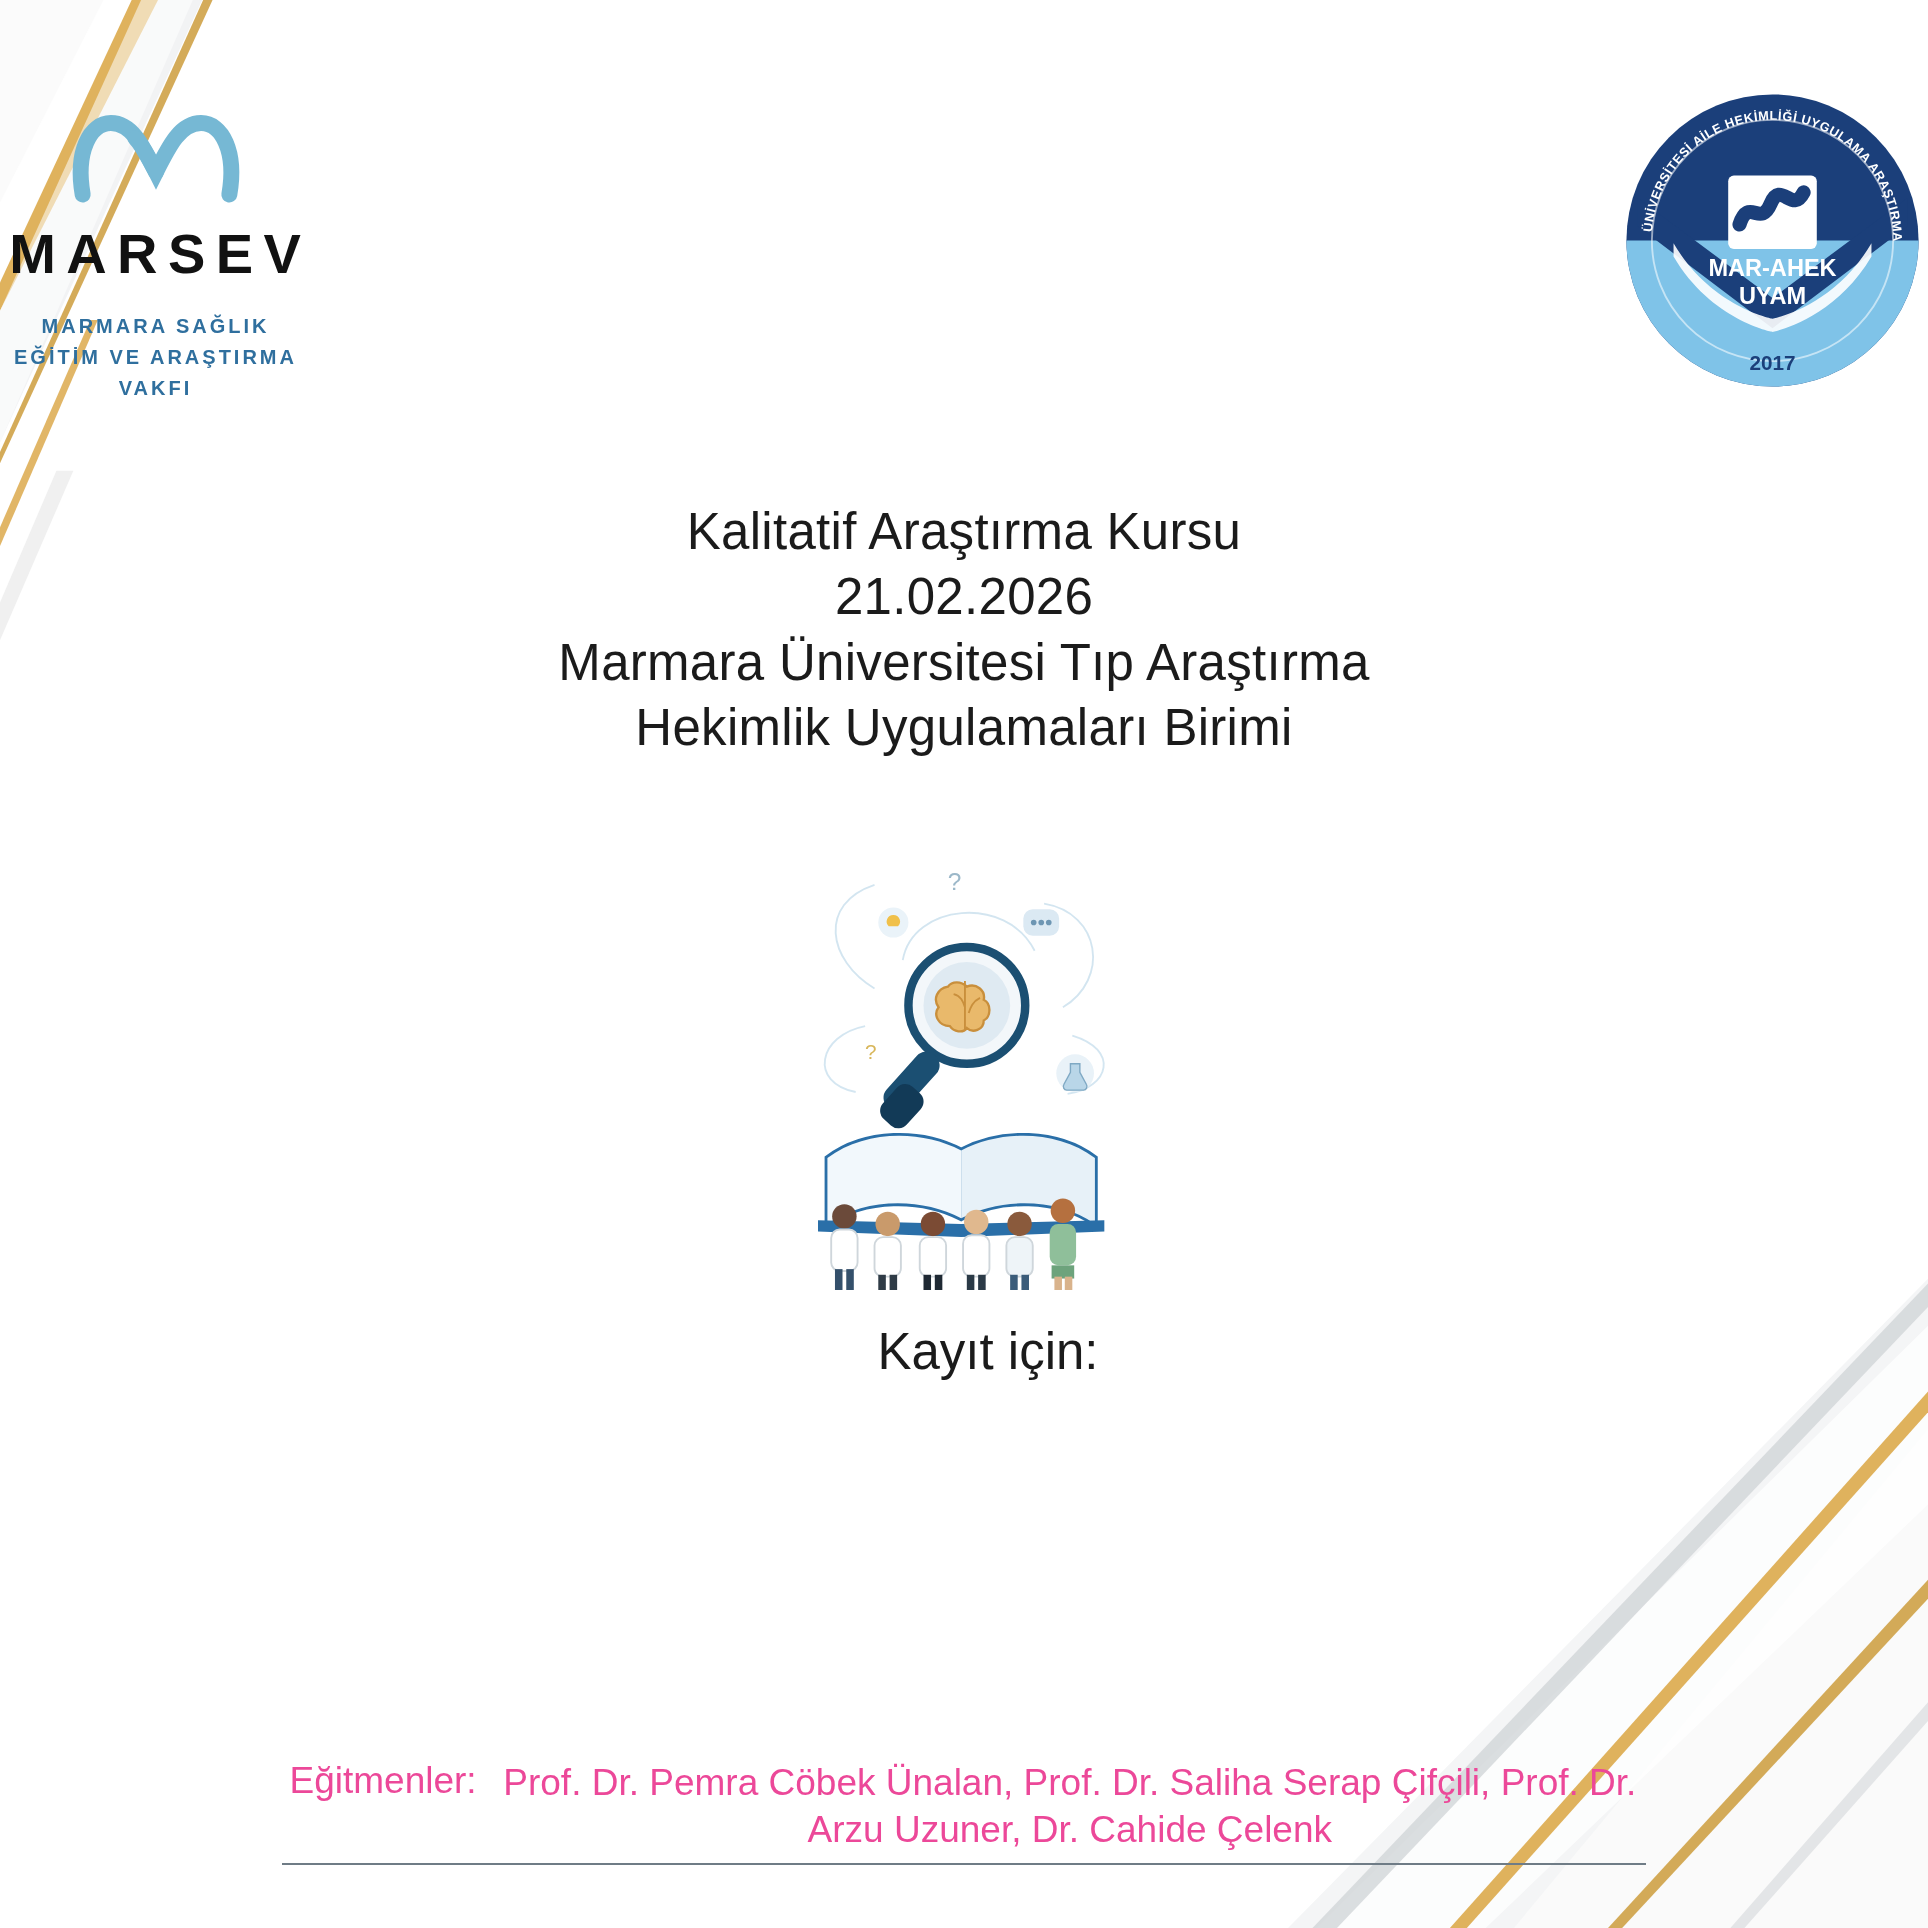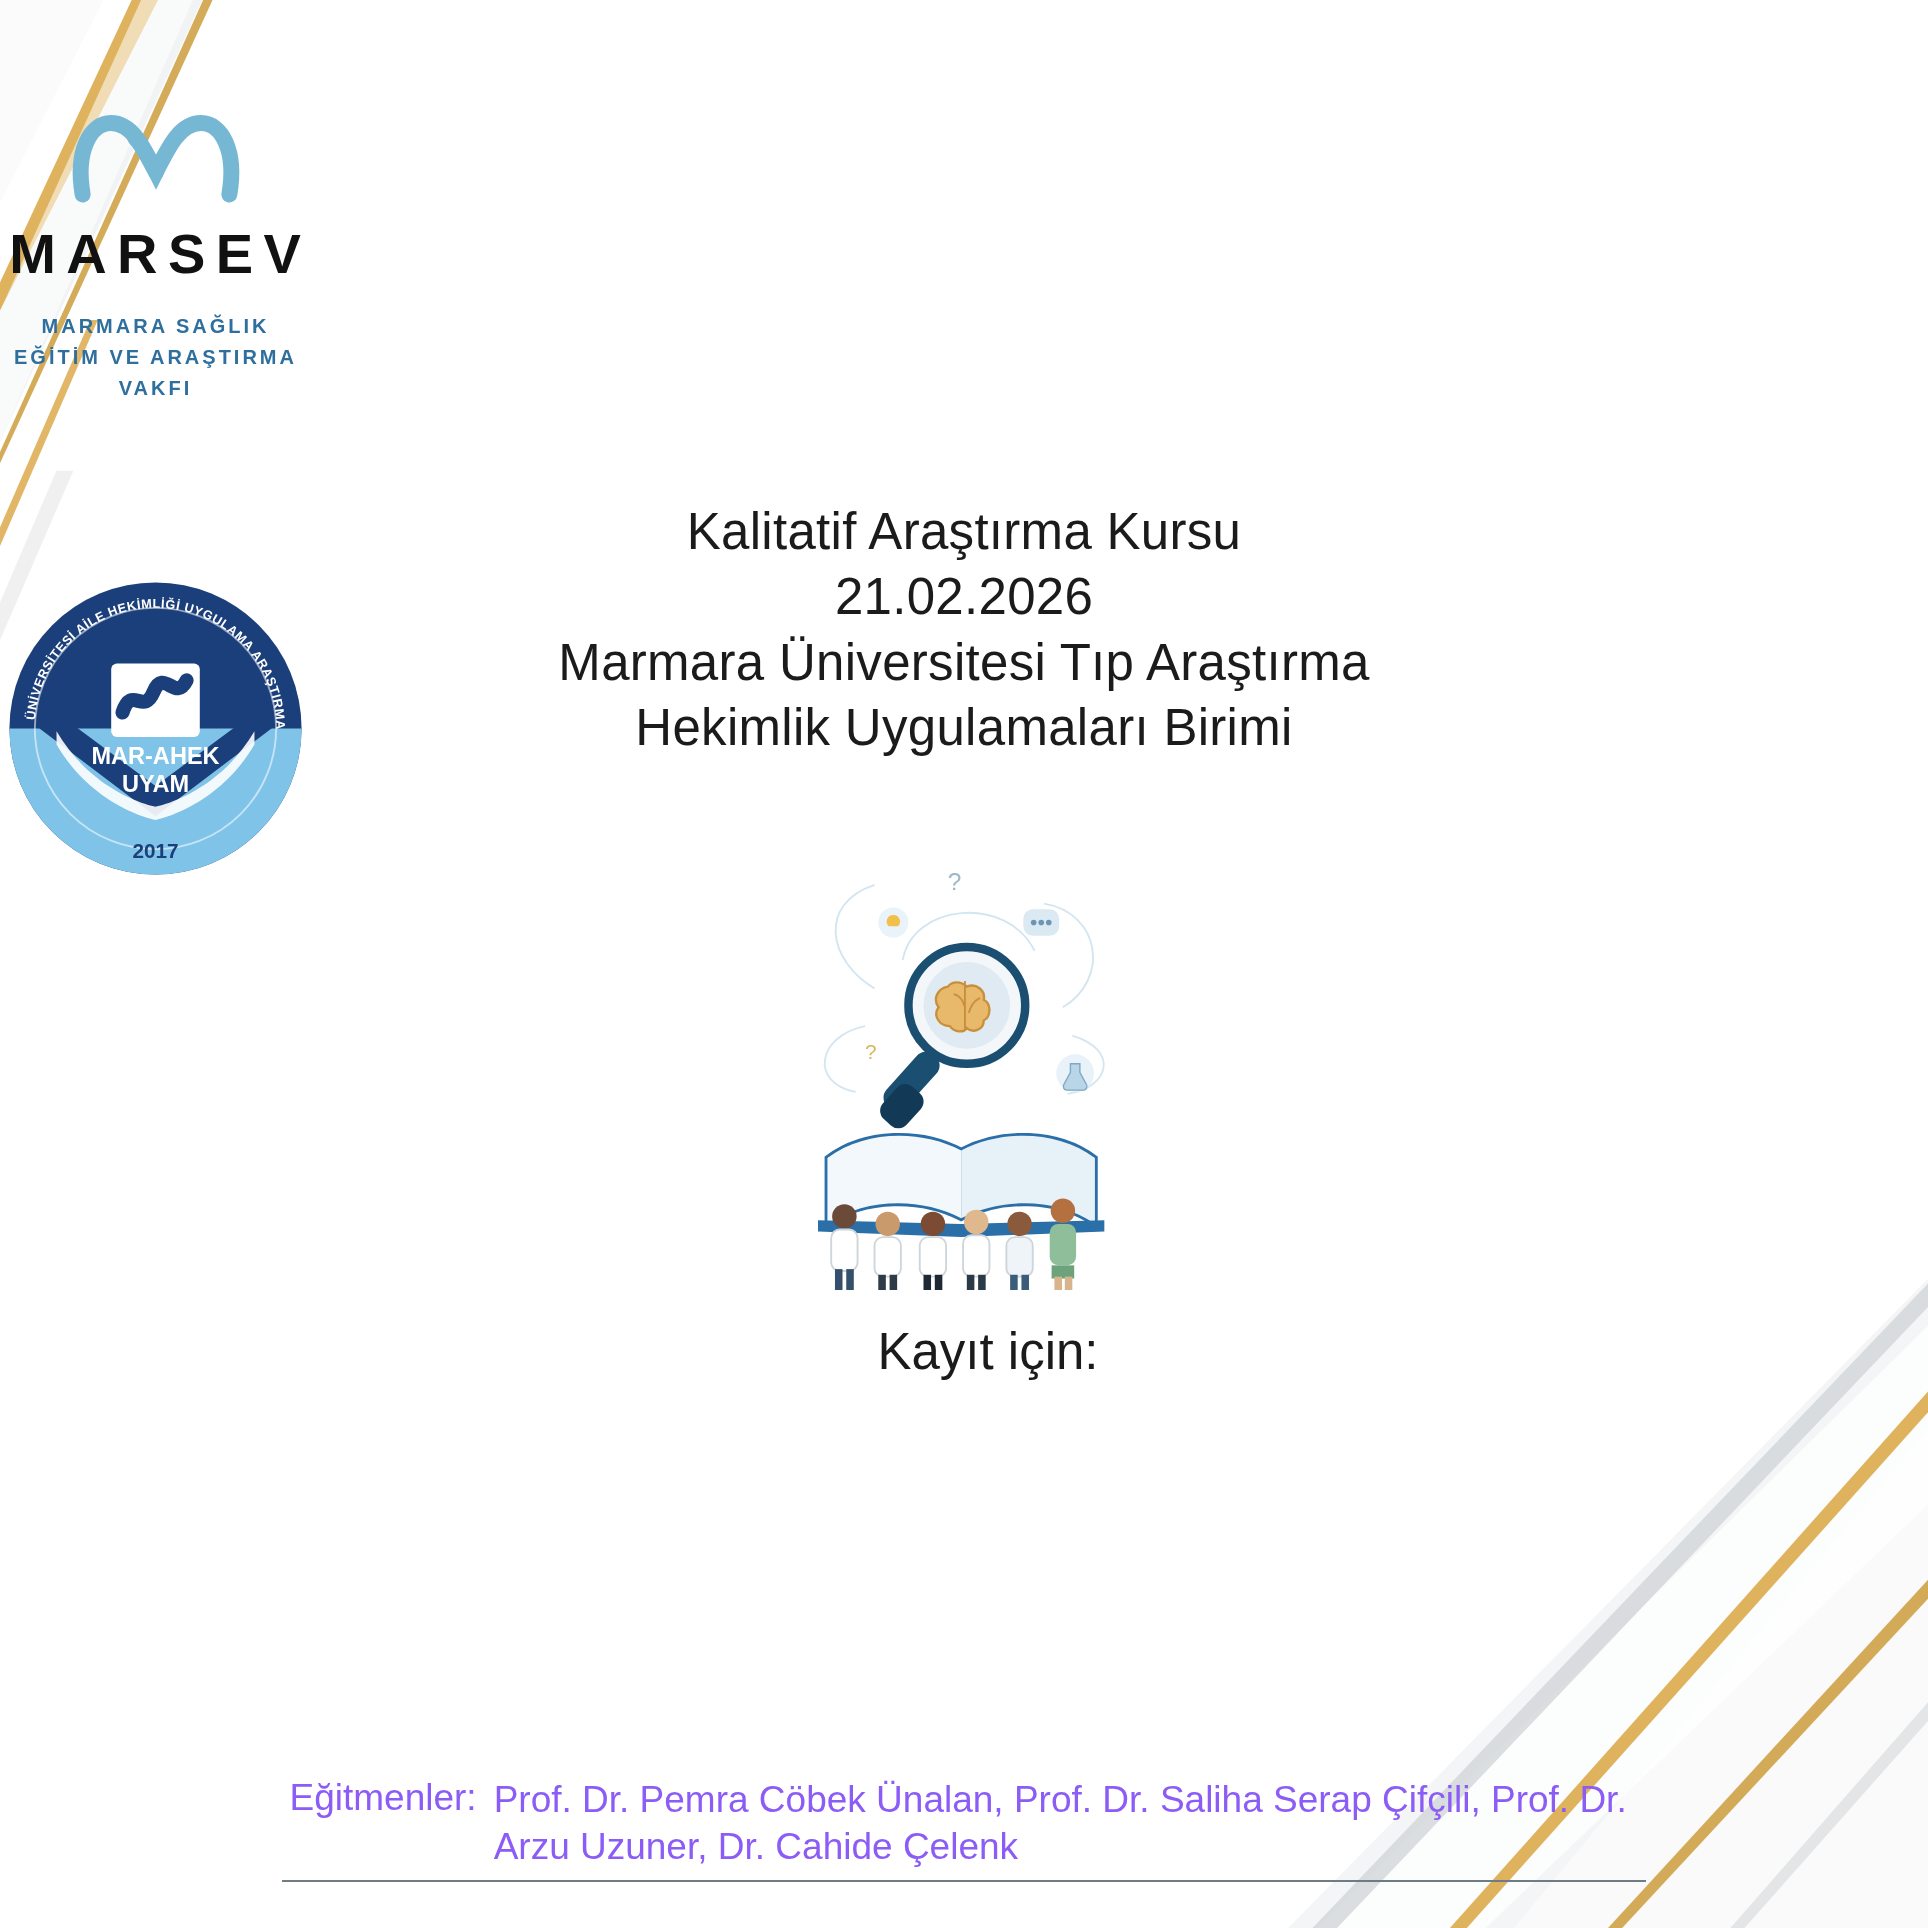--- a/index.html
+++ b/index.html
@@ -27,21 +27,20 @@
   
   .logo-row {
     position: absolute;
     top: 85px;
     left: 0;
     width: 100%;
     display: flex;
     justify-content: space-between;
     align-items: flex-start;
     gap: 169px;
-    flex-direction: column;
   }
 
   .marsev-logo {
     width: 311px;
     display: flex;
     flex-direction: column;
     align-items: center;
     padding-top: 19px;
   }
   .marsev-wordmark {
@@ -101,27 +100,28 @@
     text-align: center;
     font-size: 51px;
     line-height: 1.33;
     color: #1b1b1b;
     padding-left: 24px;
   }
 
   
   .footer {
     position: absolute;
-    bottom: 46px;
+    bottom: 63px;
     left: 0;
     width: 100%;
     padding: 0 282px 0 282px;
     box-sizing: border-box;
     font-size: 37px;
-    color: #8b5cf6;
+    color: #ec4899;
+    text-align: center;
   }
   .footer-rows { width: 100%; }
   .footer-row {
     display: flex;
     align-items: flex-start;
     gap: 17px;
   }
   .footer-label { white-space: nowrap; }
   .footer-label.trainers { padding-left: 7.5px; }
   .footer-value { line-height: 1.27; }

